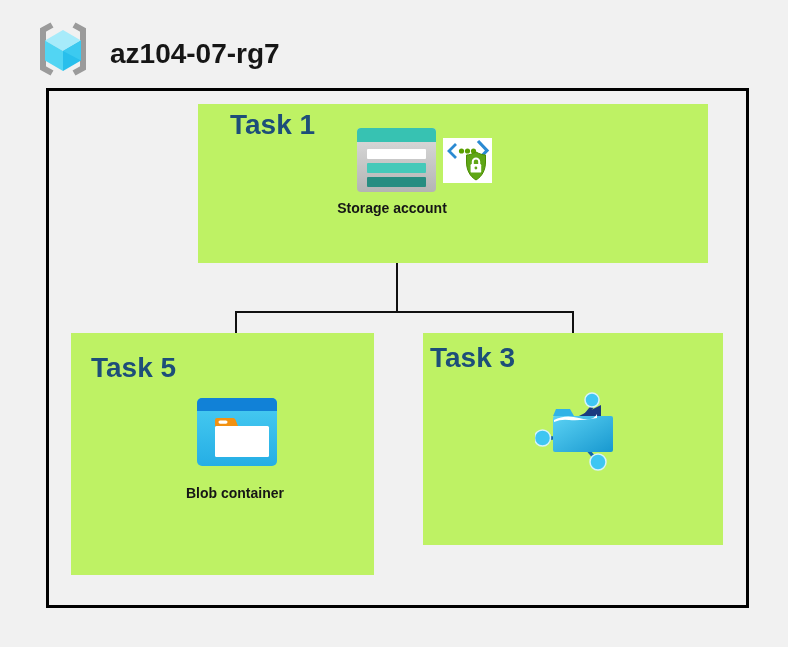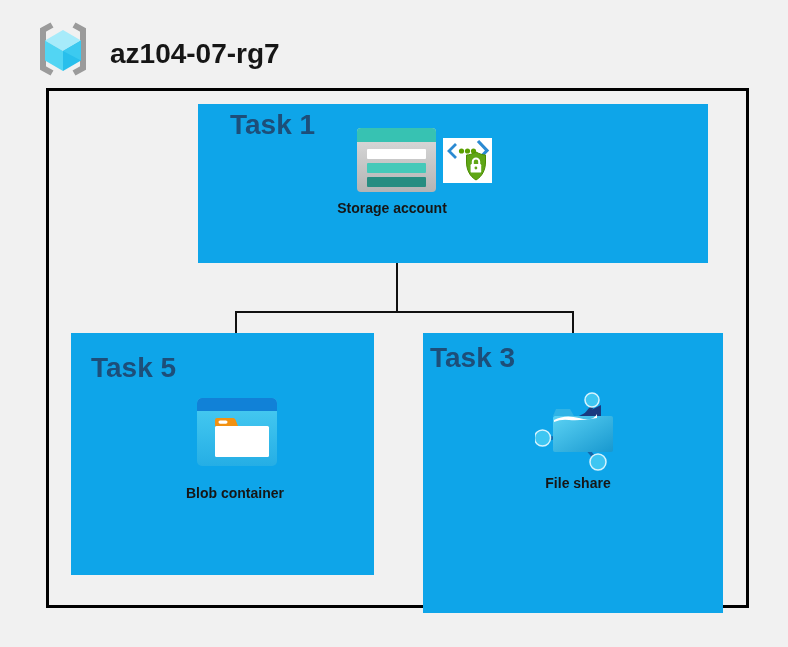--- a/index.html
+++ b/index.html
@@ -19,24 +19,24 @@
     position:absolute;left:110px;top:38px;
     font-size:28px;font-weight:bold;color:#161616;
     white-space:nowrap;
   }
   
   .boundary{
     position:absolute;left:46px;top:88px;width:703px;height:520px;
     border:3px solid #000;box-sizing:border-box;background:transparent;
   }
   
-  .task-box{position:absolute;background:#0ea5e9;}
+  .task-box{position:absolute;background:#bef264;}
   .task1{left:198px;top:104px;width:510px;height:159px;}
   .task5{left:71px;top:333px;width:303px;height:242px;}
-  .task3{left:423px;top:333px;width:300px;height:280px;}
+  .task3{left:423px;top:333px;width:300px;height:212px;}
   .task-label{
     position:absolute;
     font-size:28px;font-weight:bold;color:#1d4e79;
     white-space:nowrap;
   }
   .task1 .task-label{left:32px;top:5px;}
   .task5 .task-label{left:20px;top:7px;margin-top:12px;}
   .task3 .task-label{left:7px;top:9px;}
   .item-label{
     position:absolute;
@@ -148,16 +148,15 @@
       <path d="M62 71 L53 60" stroke="#1565a8" stroke-width="3.5"></path>
       <polygon points="42,27 66,15 66,27" fill="#1a3a80"></polygon>
       <path d="M18 26 L21 19 H35 L39 26 Z" fill="#2fb3e6"></path>
       <rect x="18" y="26" width="60" height="36" rx="2" fill="url(#fg1)"></rect>
       <path d="M19 30 Q30 24 44 28 T62 24 L62 28 Q45 31 34 30 Q26 29 19 32 Z" fill="#ffffff"></path>
       <circle cx="57" cy="10" r="7" fill="#3ec6f2" stroke="#d6f3fd" stroke-width="1.5"></circle>
       <circle cx="7.5" cy="48" r="8" fill="#3ec6f2" stroke="#d6f3fd" stroke-width="1.5"></circle>
       <circle cx="63" cy="72" r="8" fill="#3ec6f2" stroke="#d6f3fd" stroke-width="1.5"></circle>
     </svg>
 
-    <span class="item-label">File share</span>
   </div>
 
 </div>
 
 </body></html>

